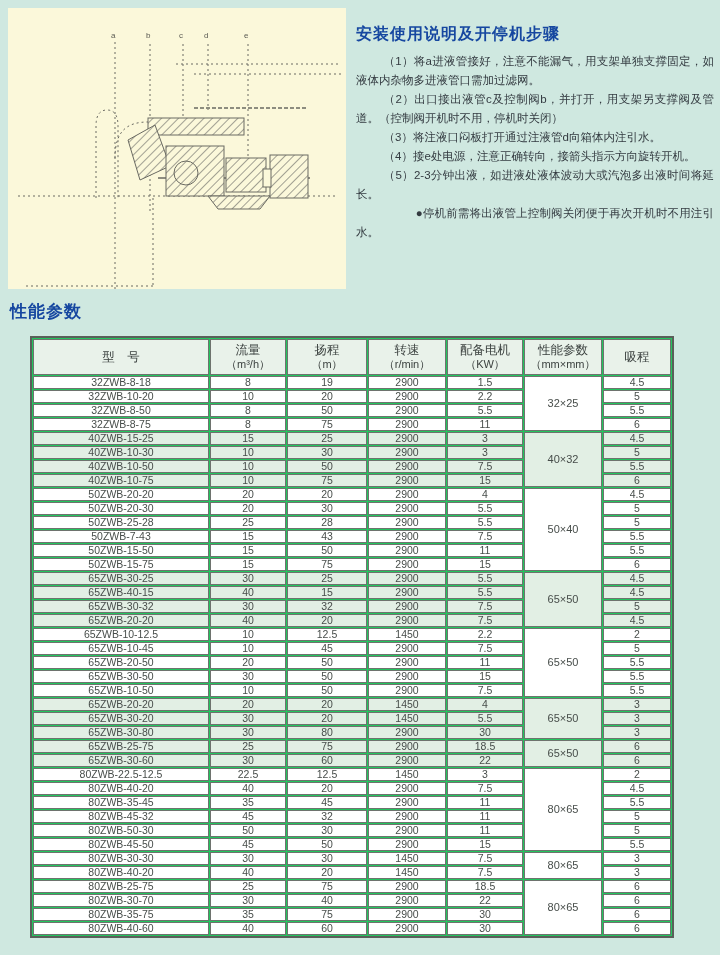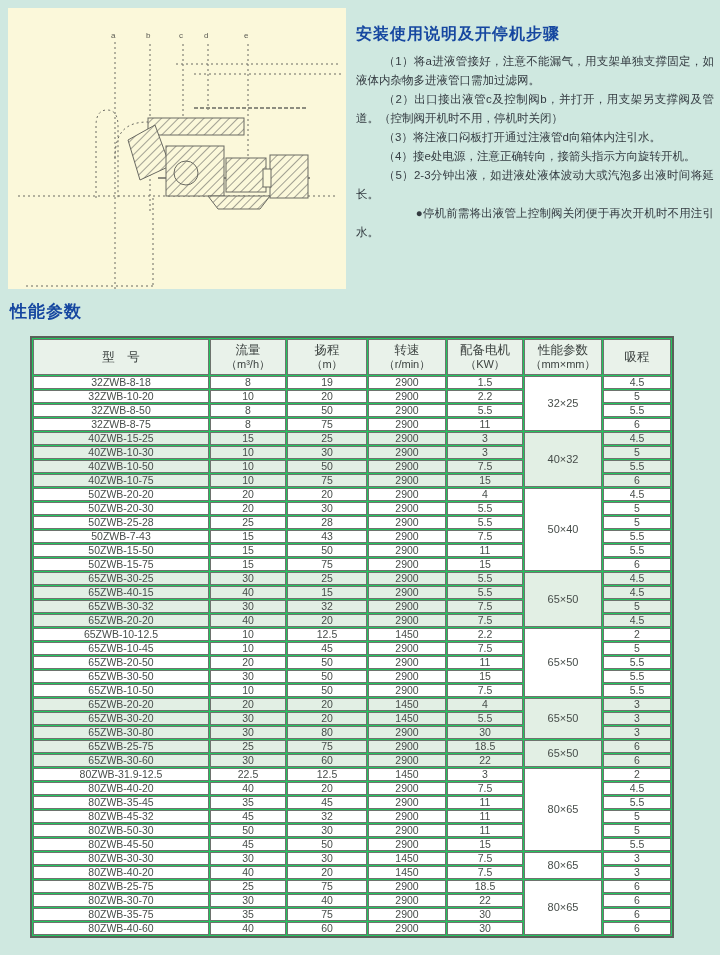--- a/index.html
+++ b/index.html
@@ -405,21 +405,21 @@
       </tr>
       <tr class="shaded">
         <td>65ZWB-30-60</td>
         <td>30</td>
         <td>60</td>
         <td>2900</td>
         <td>22</td>
         <td>6</td>
       </tr>
       <tr>
-        <td>80ZWB-31.9-12.5</td>
+        <td>80ZWB-22.5-12.5</td>
         <td>22.5</td>
         <td>12.5</td>
         <td>1450</td>
         <td>3</td>
         <td class="diameter-cell" rowspan="6">80×65</td>
         <td>2</td>
       </tr>
       <tr>
         <td>80ZWB-40-20</td>
         <td>40</td>

